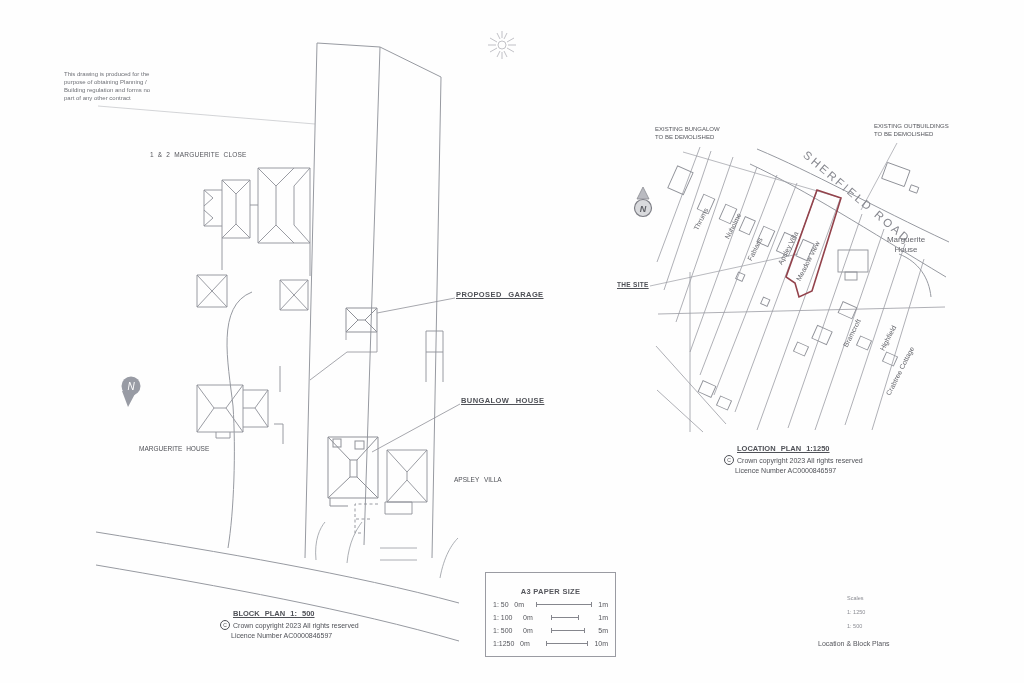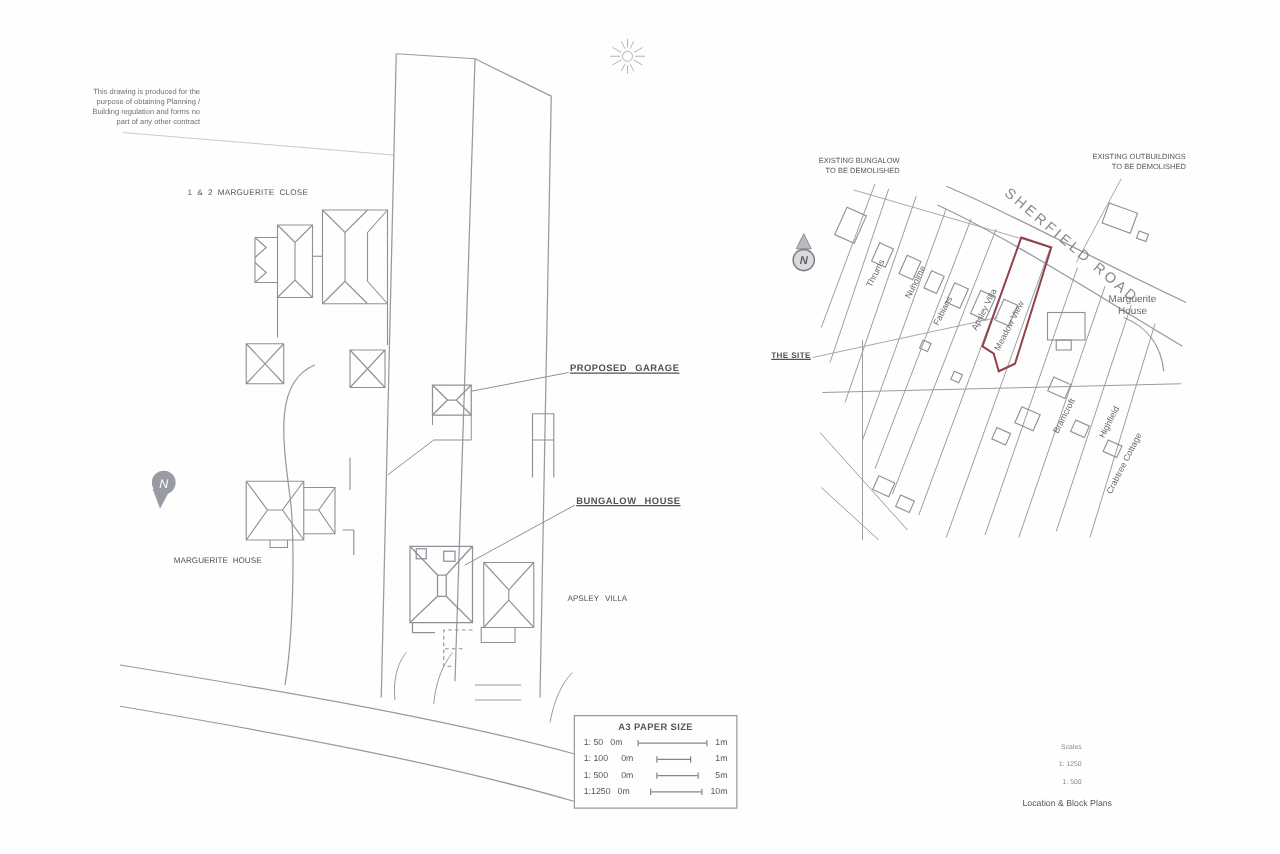--- a/index.html
+++ b/index.html
@@ -1,37 +1,37 @@
 <!DOCTYPE html>
 <html><head>
 <meta charset="utf-8">
 <style>
   html,body{margin:0;padding:0;background:#fff;}
   .sheet{
     position:relative;width:1024px;height:683px;background:#fefefe;
     font-family:"Liberation Sans",sans-serif;overflow:hidden;
   }
   svg{position:absolute;left:0;top:0;}
-  .lbl{position:absolute;color:#4f5157;white-space:pre-line;text-align:right;}
+  .lbl{position:absolute;color:#4f5157;white-space:pre-line;}
   .disclaimer{left:64px;top:70px;width:96px;font-size:6px;line-height:8px;color:#6e7076;}
   .marg-close{left:150px;top:151px;font-size:6.5px;letter-spacing:.2px;word-spacing:2px;color:#55565c;white-space:nowrap;}
   .ann{font-weight:bold;text-decoration:underline;text-underline-offset:1px;font-size:7.5px;letter-spacing:.4px;word-spacing:4px;white-space:nowrap;}
   .prop-garage{left:456px;top:290px;}
   .prop-house{left:461px;top:396px;}
   .apsley-bp{left:454px;top:476px;font-size:6.5px;word-spacing:3px;white-space:nowrap;}
   .marg-house-bp{left:139px;top:445px;font-size:6.5px;word-spacing:2px;white-space:nowrap;}
   .titleblock{position:absolute;color:#4f5157;}
   .tb-title{font-size:7.5px;font-weight:bold;text-decoration:underline;text-underline-offset:1px;word-spacing:3px;margin-left:13px;white-space:nowrap;}
   .tb-copy{display:flex;align-items:center;gap:3px;font-size:7px;margin-top:2px;white-space:nowrap;}
   .tb-lic{font-size:7px;margin-left:11px;margin-top:2px;white-space:nowrap;}
   .cc{display:inline-flex;align-items:center;justify-content:center;width:8px;height:8px;border:1px solid #4f5157;border-radius:50%;font-size:5px;flex:0 0 auto;}
   .bp-title{left:220px;top:609px;}
   .lp-title{left:724px;top:444px;}
   
-  .scalebox{position:absolute;left:459px;top:572px;width:115px;border:1.4px solid #9a9ba2;padding:4px 7px 6px;color:#55565c;background:transparent;}
+  .scalebox{position:absolute;left:485px;top:572px;width:115px;border:1.4px solid #9a9ba2;padding:14px 7px 6px;color:#55565c;background:transparent;}
   .sb-title{text-align:center;font-size:7.5px;font-weight:bold;letter-spacing:.3px;margin-bottom:2px;}
   .sb-row{display:flex;align-items:center;height:13px;font-size:7px;}
   .sb-ratio{width:30px;}
   .sb-start{width:20px;}
   .sb-barzone{flex:1;display:flex;align-items:center;padding-left:8px;}
   .sb-bar{display:inline-block;height:5px;border-left:1px solid #85868d;border-right:1px solid #85868d;position:relative;}
   .sb-bar::after{content:"";position:absolute;left:0;right:0;top:2px;border-top:1px solid #85868d;}
   .sb-end{width:22px;text-align:right;}
   
   .site-lbl{left:617px;top:281px;font-size:6.5px;font-weight:bold;text-decoration:underline;text-underline-offset:1px;letter-spacing:.3px;white-space:nowrap;}
@@ -198,20 +198,28 @@
 purpose of obtaining Planning /
 Building regulation and forms no
 part of any other contract</div>
 
   <div class="lbl marg-close">1 &amp; 2 MARGUERITE CLOSE</div>
   <div class="lbl ann prop-garage">PROPOSED GARAGE</div>
   <div class="lbl ann prop-house">BUNGALOW HOUSE</div>
   <div class="lbl apsley-bp">APSLEY VILLA</div>
   <div class="lbl marg-house-bp">MARGUERITE HOUSE</div>
 
+  <div class="titleblock bp-title">
+    <div class="tb-title">BLOCK PLAN 1: 500</div>
+    <div class="tb-copy">
+      <span class="cc">C</span>
+      <span>Crown copyright 2023 All rights reserved</span>
+    </div>
+    <div class="tb-lic">Licence Number AC0000846597</div>
+  </div>
 
   <div class="scalebox">
     <div class="sb-title">A3 PAPER SIZE</div>
     <div class="sb-row">
       <span class="sb-ratio">1: 50</span>
       <span class="sb-start">0m</span>
       <span class="sb-barzone">
           <span class="sb-bar" style="width:54px"></span>
         </span>
       <span class="sb-end">1m</span>
@@ -253,20 +261,28 @@
   <div class="rot" style="left:733px;top:226px;">Nuholme</div>
   <div class="rot" style="left:755px;top:249px;">Fabians</div>
   <div class="rot" style="left:788px;top:248px;">Apsley Villa</div>
   <div class="rot" style="left:808px;top:261px;">Meadow View</div>
   <div class="rot" style="left:852px;top:333px;">Bramcroft</div>
   <div class="rot" style="left:888px;top:338px;">Highfield</div>
   <div class="rot" style="left:900px;top:371px;">Crabtree Cottage</div>
   <div class="mh-map" style="left:867px;top:244px;margin-left:39px;">Marguerite
 House</div>
 
+  <div class="titleblock lp-title">
+    <div class="tb-title">LOCATION PLAN 1:1250</div>
+    <div class="tb-copy">
+      <span class="cc">C</span>
+      <span>Crown copyright 2023 All rights reserved</span>
+    </div>
+    <div class="tb-lic">Licence Number AC0000846597</div>
+  </div>
 
   <div class="lbl scalesnote">
     <div>Scales</div>
     <div>1: 1250</div>
     <div>1: 500</div>
   </div>
 
   <div class="lbl footer">Location &amp; Block Plans</div>
 
 </div>

